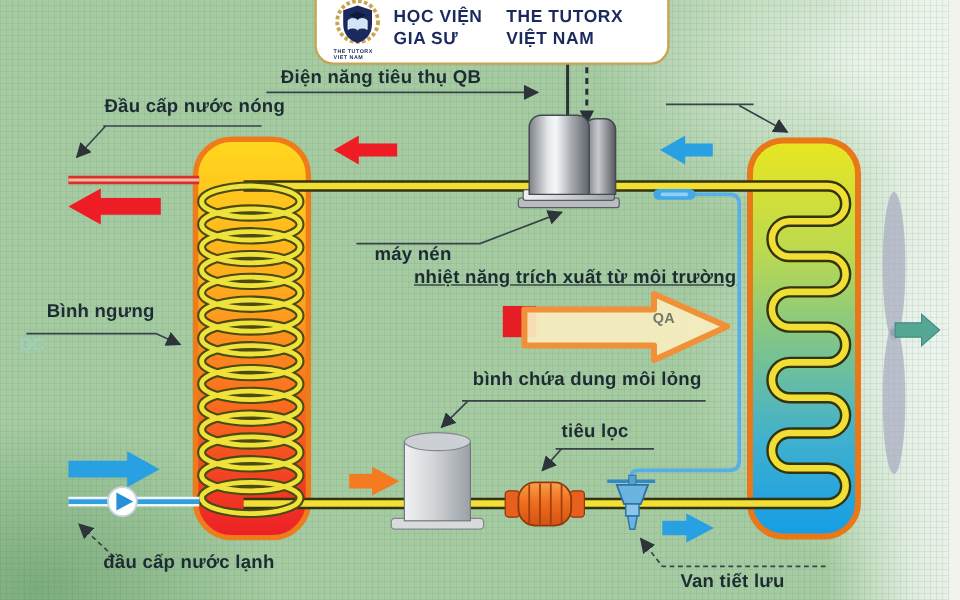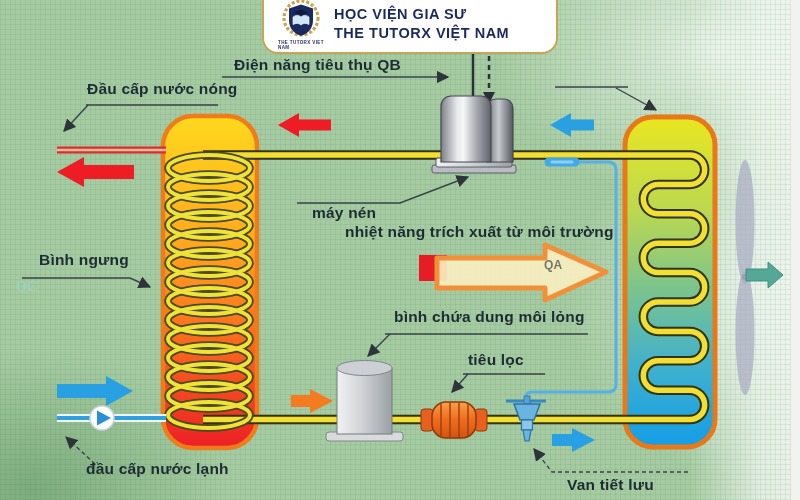--- a/index.html
+++ b/index.html
@@ -20,37 +20,37 @@
       repeating-linear-gradient(90deg, rgba(62,124,70,.10) 0 1px, transparent 1px 5px);
   }
   .edge-strip{position:absolute;right:0;top:0;width:9px;height:100%;background:#f2f3ef;}
   svg.diagram{position:absolute;left:0;top:0;}
   
   .lbl{position:absolute;color:#1d2b33;font-size:15.5px;font-weight:700;white-space:nowrap;letter-spacing:.2px;}
   .lbl-dien{left:234px;top:56px;}
   .lbl-nong{left:87px;top:80px;}
   .lbl-danbayhoi{left:579px;top:61px;}
   .lbl-maynen{left:312px;top:176px;margin-top:28px;}
-  .lbl-nhiet{left:345px;top:223px;}
+  .lbl-nhiet{left:345px;top:223px;text-decoration:underline;}
   .lbl-qa{left:544px;top:258px;color:#72786a;font-size:12px;font-weight:600;}
   .lbl-binhngung{left:39px;top:251px;}
-  .lbl-qc{left:16px;top:279px;color:#9ed0bf;font-size:14px;font-family:Liberation Serif, serif;}
+  .lbl-qc{left:16px;top:279px;color:#9ed0bf;font-size:14px;}
   .lbl-binhchua{left:394px;top:308px;}
   .lbl-pheuloc{left:468px;top:351px;}
   .lbl-lanh{left:86px;top:460px;}
   .lbl-van{left:567px;top:476px;}
   
   .header-pill{
     position:absolute;left:262px;top:-14px;width:296px;height:68px;
     background:#fff;border:2px solid #c8a456;border-radius:16px;
     display:flex;align-items:center;box-sizing:border-box;padding:12px 10px 4px 14px;gap:10px;z-index:10;
   }
   .logo-wrap{width:46px;display:flex;flex-direction:column;align-items:center;}
   .logo-caption{font-size:4.5px;color:#1b2a5e;font-weight:700;letter-spacing:.4px;margin-top:1px;}
-  .header-text{display:flex;flex-direction:column;justify-content:center;}
+  .header-text{display:flex;flex-direction:row;justify-content:center;}
   .header-line{color:#1b2a5e;font-size:14.5px;font-weight:800;letter-spacing:.5px;line-height:1.3;}
 </style>
 </head>
 <body>
 
 <div class="stage">
   <div class="grid"></div>
   <div class="edge-strip"></div>
 
   <svg class="diagram" width="800" height="500" viewBox="0 0 800 500">

